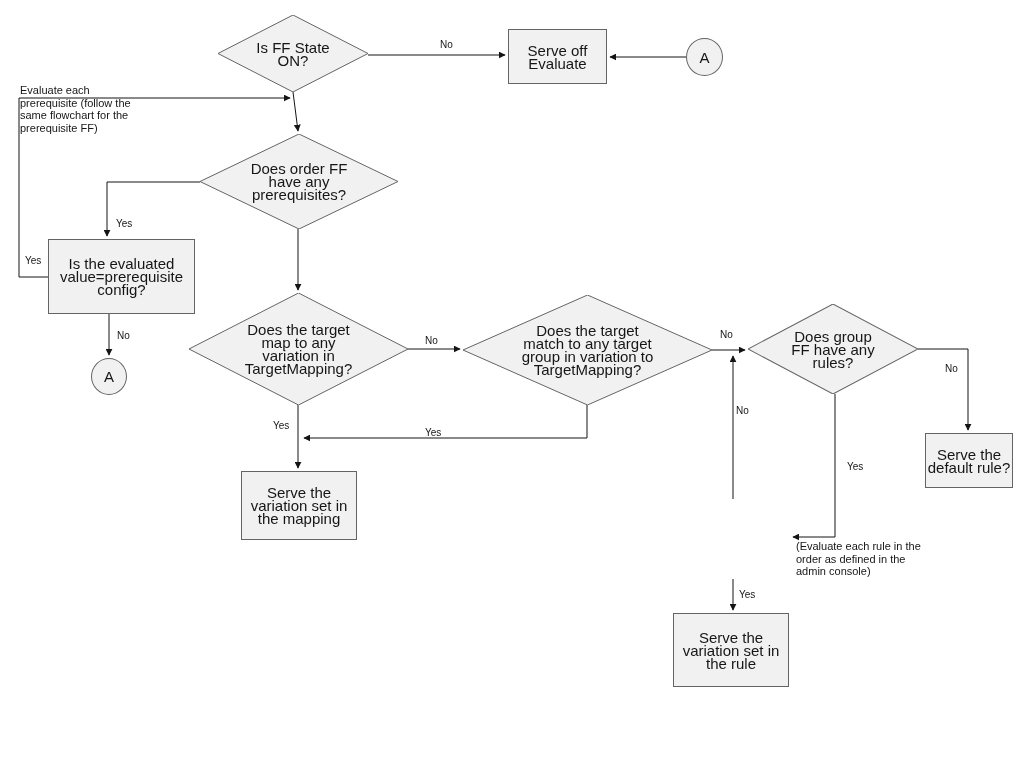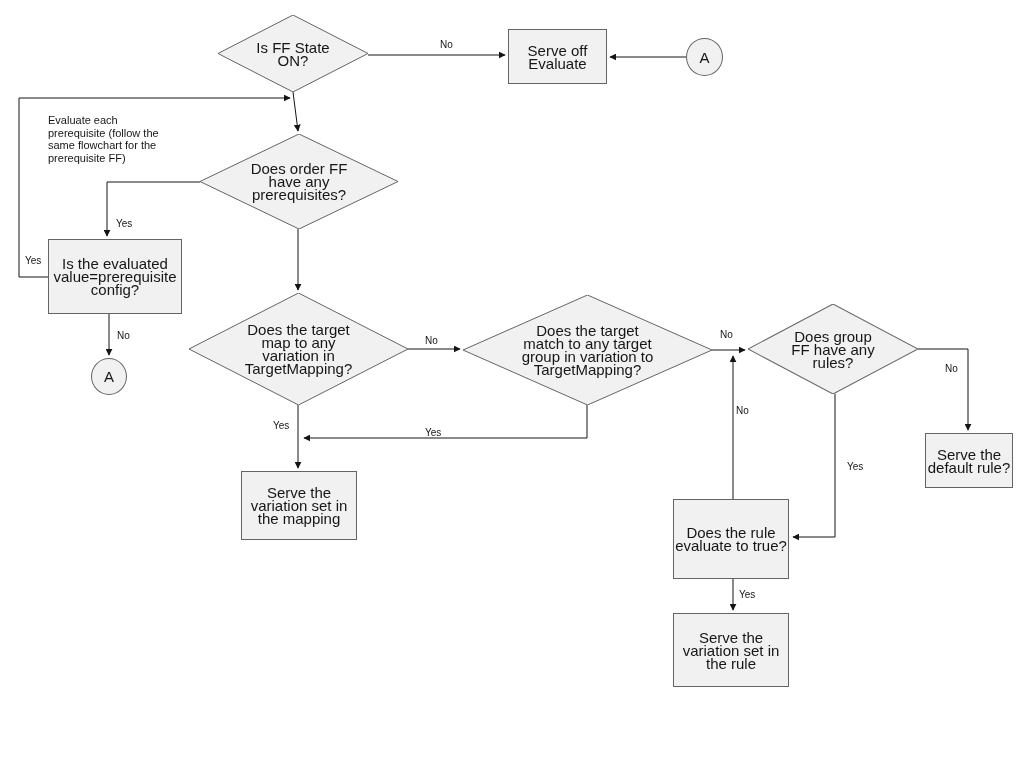--- a/index.html
+++ b/index.html
@@ -93,28 +93,26 @@
     <svg class="shape" viewBox="0 0 100 100" preserveAspectRatio="none">
         <polygon points="50,0 100,50 50,100 0,50"></polygon>
       </svg>
     <div class="lbl pre">Does group
 FF have any
 rules?</div>
   </div>
 
   <div class="node rect pre" style="left:508px; top:29px; width:99px; height:55px;">Serve off
 Evaluate</div>
-  <div class="node rect pre" style="left:48px; top:239px; width:134px; height:75px;">Is the evaluated
+  <div class="node rect pre" style="left:48px; top:239px; width:147px; height:75px;">Is the evaluated
 value=prerequisite
 config?</div>
   <div class="node rect pre" style="left:241px; top:471px; width:116px; height:69px;">Serve the
 variation set in
 the mapping</div>
-  <div class="node rect pre" style="left:673px; top:499px; width:116px; height:80px;">Does the rule
-evaluate to true?</div>
   <div class="node rect pre" style="left:673px; top:613px; width:116px; height:74px;">Serve the
 variation set in
 the rule</div>
   <div class="node rect pre" style="left:925px; top:433px; width:88px; height:55px;">Serve the
 default rule?</div>
 
   <div class="node circle" style="left:686px; top:38px; width:37px; height:38px;">A</div>
   <div class="node circle" style="left:91px; top:358px; width:36px; height:37px;">A</div>
 
   <span class="edge-label" style="left:440px; top:38px;">No</span>
@@ -123,18 +121,21 @@
   <span class="edge-label" style="left:117px; top:329px;">No</span>
   <span class="edge-label" style="left:273px; top:419px;">Yes</span>
   <span class="edge-label" style="left:425px; top:334px;">No</span>
   <span class="edge-label" style="left:425px; top:426px;">Yes</span>
   <span class="edge-label" style="left:720px; top:328px;">No</span>
   <span class="edge-label" style="left:736px; top:404px;">No</span>
   <span class="edge-label" style="left:847px; top:460px;">Yes</span>
   <span class="edge-label" style="left:945px; top:362px;">No</span>
   <span class="edge-label" style="left:739px; top:588px;">Yes</span>
 
-  <div class="note" style="left:20px; top:114px; width:160px;padding-left:28px;">Evaluate each
+  <div class="note" style="left:20px; top:84px; width:160px;">Evaluate each
 prerequisite (follow the
 same flowchart for the
 prerequisite FF)</div>
+  <div class="note" style="left:796px; top:540px; width:145px;">(Evaluate each rule in the
+order as defined in the
+admin console)</div>
 
 </div>
 
 </body></html>

